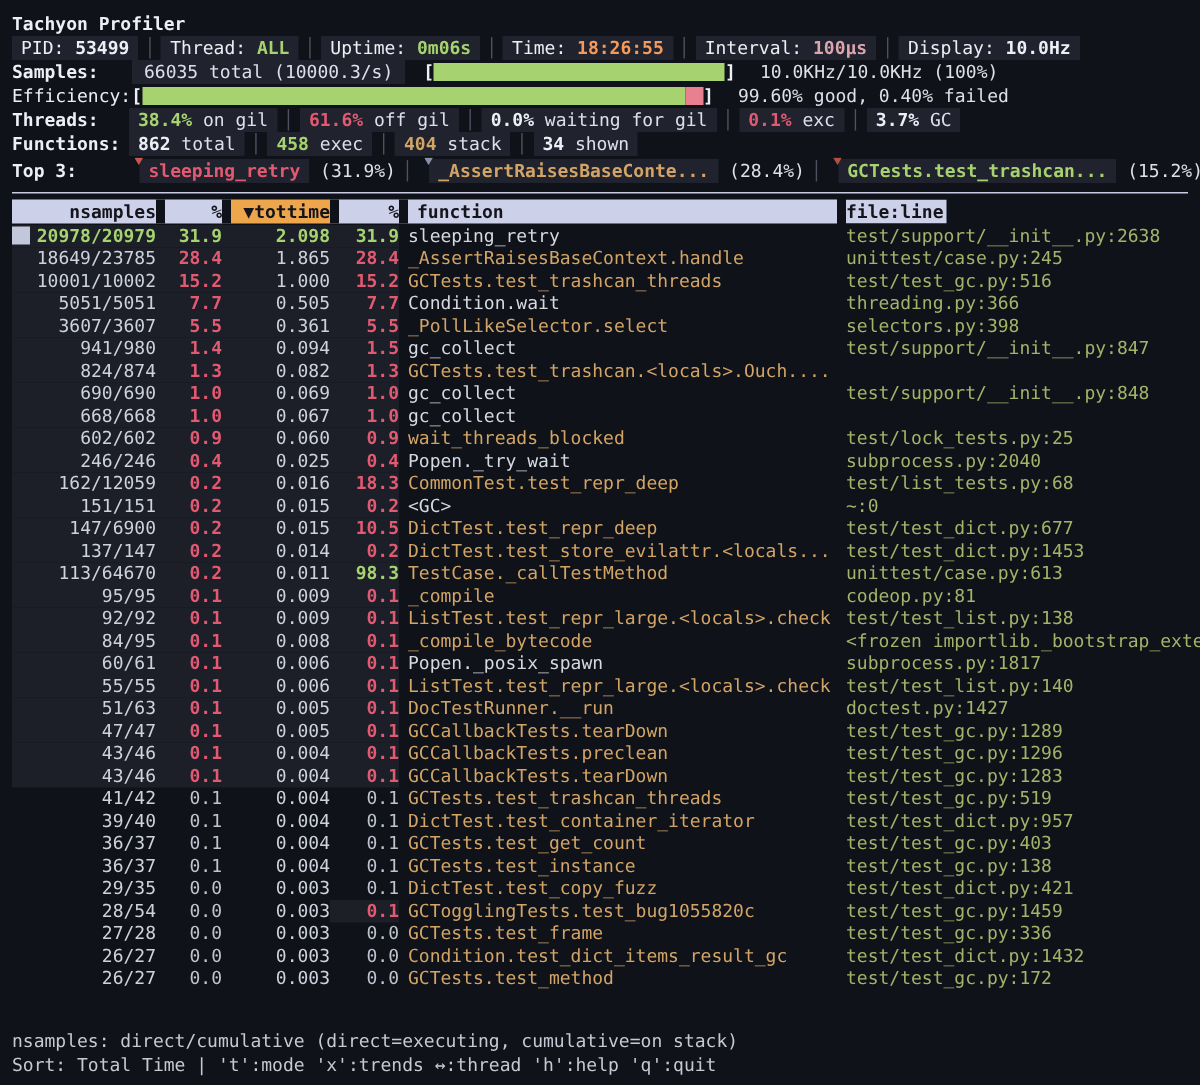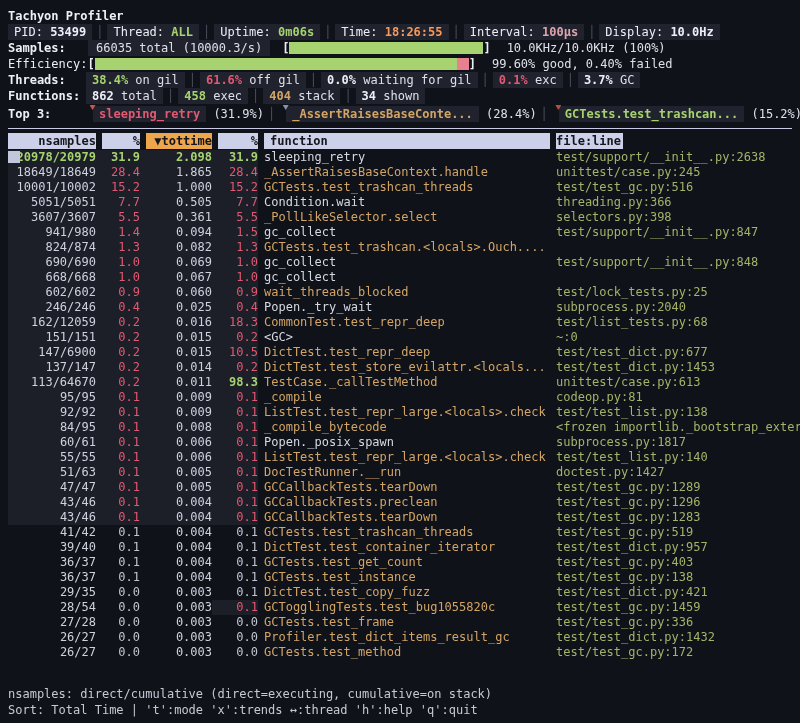--- a/index.html
+++ b/index.html
@@ -39,33 +39,33 @@
   .medal::before{content:"";position:absolute;left:1.5px;top:-5px;width:6px;height:5px;
     clip-path:polygon(0 0,100% 0,50% 100%);}
   .m-gold{background:#ecb53f;} .m-gold::before{background:#c9564f;}
   .m-silver{background:#ccd2dd;} .m-silver::before{background:#8891a5;}
   .m-bronze{background:#e2854f;} .m-bronze::before{background:#b4503f;}
   .sep{border-top:1px solid #c8cbe3;margin:5px 8px 4px 0;}
   
   .thead,.trow{display:flex;white-space:nowrap;}
   .thead{height:16px;line-height:16px;font-weight:bold;margin-bottom:1px;}
   .trow{height:15px;line-height:15px;position:relative;}
-  .c-ns{width:88px;text-align:right;flex:none;}
+  .c-ns{width:96px;text-align:right;flex:none;}
   .c-p1{width:44px;text-align:right;flex:none;}
   .c-tot{width:72px;text-align:right;flex:none;}
   .c-p2{width:46px;text-align:right;flex:none;}
   .c-fn{width:292px;padding-left:6px;text-align:left;flex:none;overflow:hidden;}
   .c-file{flex:1;padding-left:6px;text-align:left;overflow:hidden;color:var(--filegreen);}
   .thead .hcell{background:var(--hdrbg);color:var(--hdrtext);}
   .thead .c-p1,.thead .c-tot,.thead .c-p2,.thead .c-fn{border-left:6px solid var(--bg);}
   .thead .c-sort{background:var(--sortbg);}
   .thead .c-file{background:none;padding-left:6px;}
   .thead .c-file .hfile{background:var(--hdrbg);color:var(--hdrtext);display:inline-block;padding:0 2px 0 0;}
   .c-green{color:var(--green);font-weight:bold;}
-  .c-red{color:var(--red);font-weight:normal;}
+  .c-red{color:var(--red);font-weight:bold;}
   .c-dim{color:var(--dim);}
   .c-white{color:#ced2dd;}
   .c-yel{color:var(--yellow);}
   .c-wfn{color:#d6d9e2;}
   .cellbg{background:var(--cellbg);}
   .cursor{position:absolute;left:0;top:1px;width:12px;height:12px;background:#c3c7dc;}
   .footer{color:#c6c9d4;}
 </style>
 </head>
 <body>
@@ -162,21 +162,21 @@
     <div class="trow">
       <span class="cursor"></span>
       <span class="c-ns c-green cellbg">20978/20979</span>
       <span class="c-p1 c-green cellbg">31.9</span>
       <span class="c-tot c-green cellbg">2.098</span>
       <span class="c-p2 c-green cellbg">31.9</span>
       <span class="c-fn c-wfn">sleeping_retry</span>
       <span class="c-file">test/support/__init__.py:2638</span>
     </div>
     <div class="trow">
-      <span class="c-ns c-white cellbg">18649/18649</span>
+      <span class="c-ns c-white cellbg">18649/23785</span>
       <span class="c-p1 c-red cellbg">28.4</span>
       <span class="c-tot c-white cellbg">1.865</span>
       <span class="c-p2 c-red cellbg">28.4</span>
       <span class="c-fn c-yel">_AssertRaisesBaseContext.handle</span>
       <span class="c-file">unittest/case.py:245</span>
     </div>
     <div class="trow">
       <span class="c-ns c-white cellbg">10001/10002</span>
       <span class="c-p1 c-red cellbg">15.2</span>
       <span class="c-tot c-white cellbg">1.000</span>
@@ -412,21 +412,21 @@
       <span class="c-tot c-white">0.003</span>
       <span class="c-p2 c-dim">0.0</span>
       <span class="c-fn c-yel">GCTests.test_frame</span>
       <span class="c-file">test/test_gc.py:336</span>
     </div>
     <div class="trow">
       <span class="c-ns c-white">26/27</span>
       <span class="c-p1 c-dim">0.0</span>
       <span class="c-tot c-white">0.003</span>
       <span class="c-p2 c-dim">0.0</span>
-      <span class="c-fn c-yel">Profiler.test_dict_items_result_gc</span>
+      <span class="c-fn c-yel">Condition.test_dict_items_result_gc</span>
       <span class="c-file">test/test_dict.py:1432</span>
     </div>
     <div class="trow">
       <span class="c-ns c-white">26/27</span>
       <span class="c-p1 c-dim">0.0</span>
       <span class="c-tot c-white">0.003</span>
       <span class="c-p2 c-dim">0.0</span>
       <span class="c-fn c-yel">GCTests.test_method</span>
       <span class="c-file">test/test_gc.py:172</span>
     </div>

